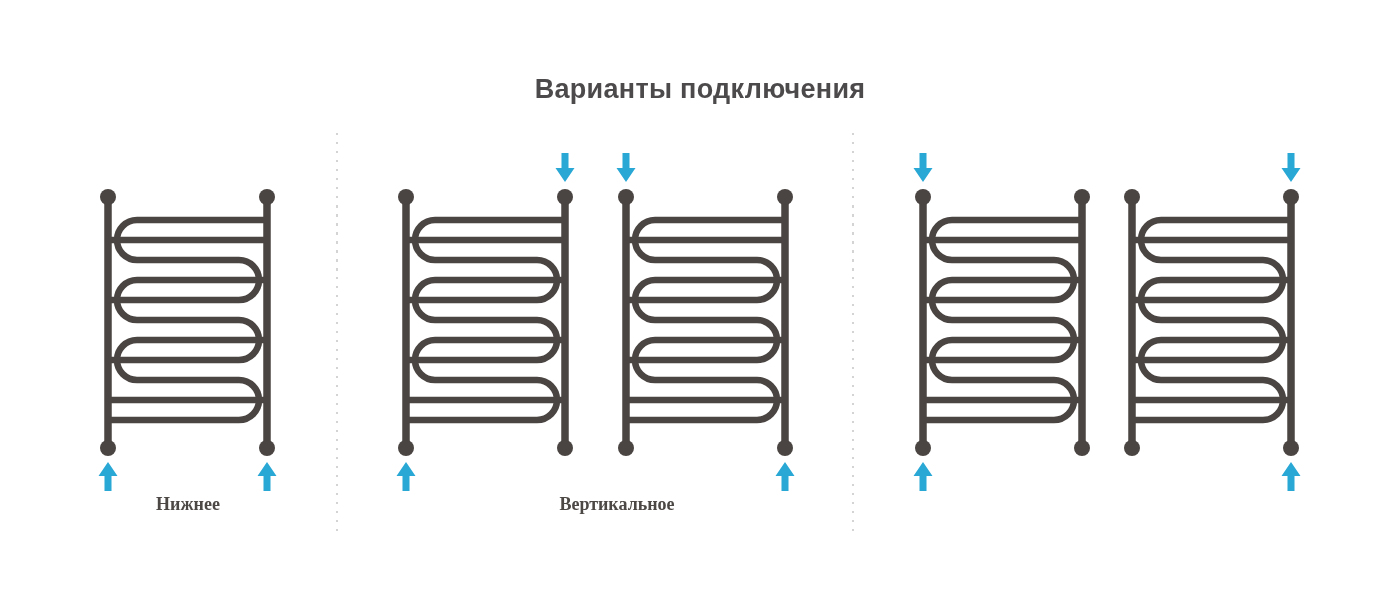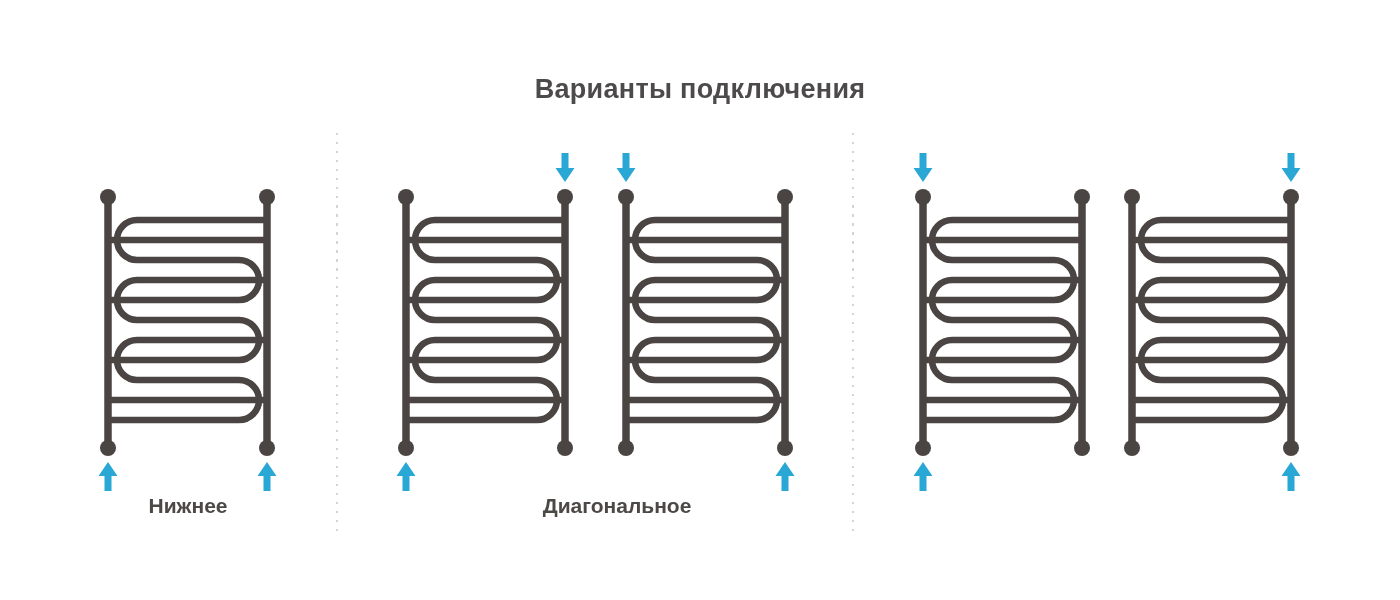--- a/index.html
+++ b/index.html
@@ -17,21 +17,21 @@
     color:#4d4a4c;letter-spacing:0.3px;
   }
   .separator{
     position:absolute;top:133px;height:400px;width:2px;
     background:repeating-linear-gradient(to bottom,#d4d4d4 0px,#d4d4d4 2.5px,transparent 2.5px,transparent 9px);
   }
   .radiator{position:absolute;top:148px;width:196px;height:352px;}
   .radiator svg{display:block;}
   .section-label{
     position:absolute;top:494px;transform:translateX(-50%);
-    font-size:21px;font-weight:bold;color:#4c4845;white-space:nowrap;
+    font-size:18px;font-weight:bold;color:#4c4845;white-space:nowrap;font-family:Liberation Serif, serif;
   }
 </style>
 </head>
 <body>
 
 <div class="stage">
 
   <div class="page-title">Варианты подключения</div>
 
   <div class="separator" style="left:336px"></div>
@@ -92,15 +92,15 @@
         <circle cx="18" cy="49" r="8" fill="#4a4542"></circle>
         <circle cx="177" cy="49" r="8" fill="#4a4542"></circle>
         <circle cx="18" cy="300" r="8" fill="#4a4542"></circle>
         <circle cx="177" cy="300" r="8" fill="#4a4542"></circle>
         <polygon points="173.5,5 180.5,5 180.5,20 186.5,20 177,34 167.5,20 173.5,20" fill="#29a8d6"></polygon>
         <polygon points="177,314 186.5,328 180.5,328 180.5,343 173.5,343 173.5,328 167.5,328" fill="#29a8d6"></polygon>
       </svg>
     </div>
 
   <div class="section-label" style="left:188px">Нижнее</div>
-  <div class="section-label" style="left:617px">Диагональное</div>
+  <div class="section-label" style="left:617px">Вертикальное</div>
 
 </div>
 
 </body></html>

